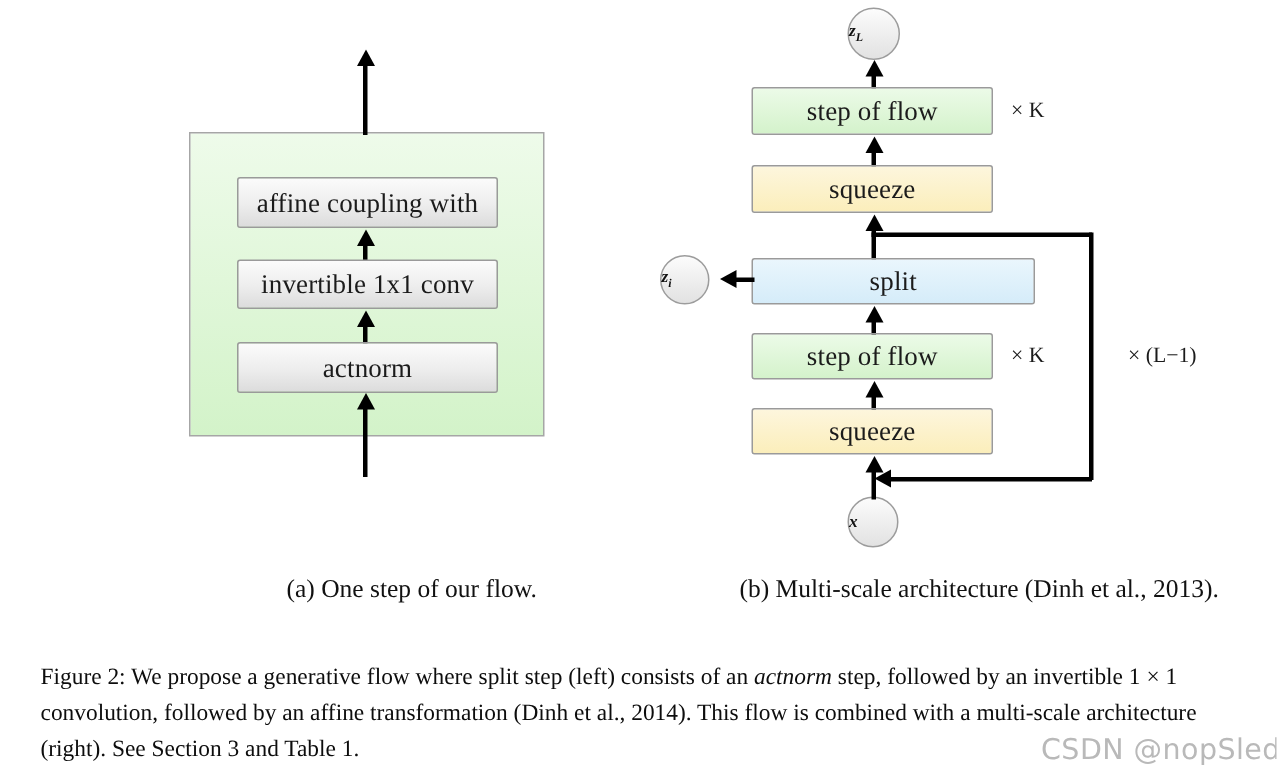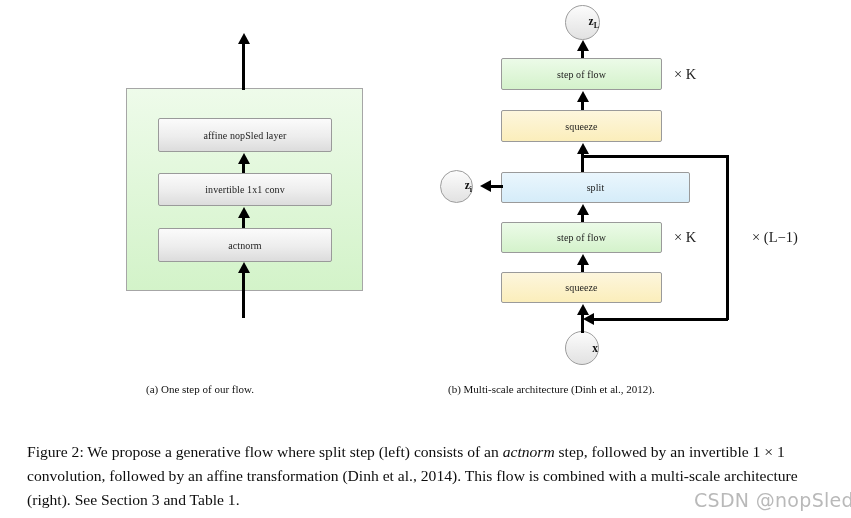--- a/index.html
+++ b/index.html
@@ -18,21 +18,21 @@
 
   
   .box {
     position: absolute;
     box-sizing: border-box;
     border: 1.5px solid #9a9a9a;
     border-radius: 2px;
     display: flex;
     align-items: center;
     justify-content: center;
-    font-size: 10px;
+    font-size: 18px;
     letter-spacing: .1px;
     color: #1b1b1b;
     white-space: nowrap;
   }
   .box-grey {
     background: linear-gradient(to bottom, #fbfbfb 0%, #ededed 55%, #dcdcdc 100%);
   }
   .box-green {
     background: linear-gradient(to bottom, #ecfbe8 0%, #d4f2cb 100%);
   }
@@ -53,24 +53,25 @@
 
   
   .node {
     position: absolute;
     box-sizing: border-box;
     border: 1.5px solid #9c9c9c;
     border-radius: 50%;
     background: linear-gradient(to bottom, #fcfcfc 0%, #ececec 60%, #e2e2e2 100%);
     display: flex;
     align-items: center;
-    justify-content: flex-end;
+    justify-content: flex-start;
     font-size: 11.5px;
     font-weight: bold;
     color: #111;
+    font-style: italic;
   }
   .node .sub {
     font-size: 8px;
     vertical-align: sub;
     font-weight: bold;
   }
 
   
   .vline {
     position: absolute;
@@ -105,23 +106,24 @@
   .mult-label {
     position: absolute;
     font-size: 14.5px;
     color: #1b1b1b;
     white-space: nowrap;
   }
 
   
   .subcaption {
     position: absolute;
-    font-size: 11px;
+    font-size: 17px;
     color: #111;
     white-space: nowrap;
+    margin-left: 45px;
   }
   .figcaption {
     position: absolute;
     left: 27px;
     top: 440px;
     width: 800px;
     font-size: 15.6px;
     line-height: 24px;
     color: #0d0d0d;
     text-align: left;
@@ -141,21 +143,21 @@
 </style>
 </head>
 <body>
 
 <div class="container-green" style="left:126px; top:88px; width:237px; height:203px;"></div>
 
 <div class="vline" style="left:242px; top:40px; height:50px;"></div>
 <div class="arrow-up" style="left:238px; top:33px;"></div>
 
 <div class="box box-grey" style="left:158px; top:118px; width:174px; height:34px;">
-  <span>affine nopSled layer</span>
+  <span>affine coupling with</span>
 </div>
 
 <div class="vline" style="left:242px; top:162px; height:13px;"></div>
 <div class="arrow-up" style="left:238px; top:153px;"></div>
 
 <div class="box box-grey" style="left:158px; top:173px; width:174px; height:33px;">
   <span>invertible 1x1 conv</span>
 </div>
 
 <div class="vline" style="left:242px; top:216px; height:13px;"></div>
@@ -227,19 +229,19 @@
 <div class="vline" style="left:581px; top:313px; height:20px;"></div>
 <div class="arrow-up" style="left:577px; top:304px;"></div>
 
 <div class="loop-h" style="left:581px; top:155px; width:147px;"></div>
 <div class="loop-v" style="left:726px; top:155px; height:165px;"></div>
 <div class="loop-h" style="left:592px; top:318px; width:136px;"></div>
 <div class="arrow-left" style="left:583px; top:313px;"></div>
 
 <div class="mult-label" style="left:740px; top:229px;margin-left:12px;">× (L−1)</div>
 
-<div class="subcaption" style="left:448px; top:383px;">(b) Multi-scale architecture (Dinh et al., 2012).</div>
+<div class="subcaption" style="left:448px; top:383px;">(b) Multi-scale architecture (Dinh et al., 2013).</div>
 
 <div class="figcaption">
   <span>Figure 2: We propose a generative flow where split step (left) consists of an </span><i>actnorm</i><span> step, followed by an invertible 1 × 1 convolution, followed by an affine transformation (Dinh et al., 2014).  This flow is combined with a multi-scale architecture (right). See Section 3 and Table 1.</span>
 </div>
 
 <div class="watermark">CSDN @nopSled</div>
 
 </body></html>

